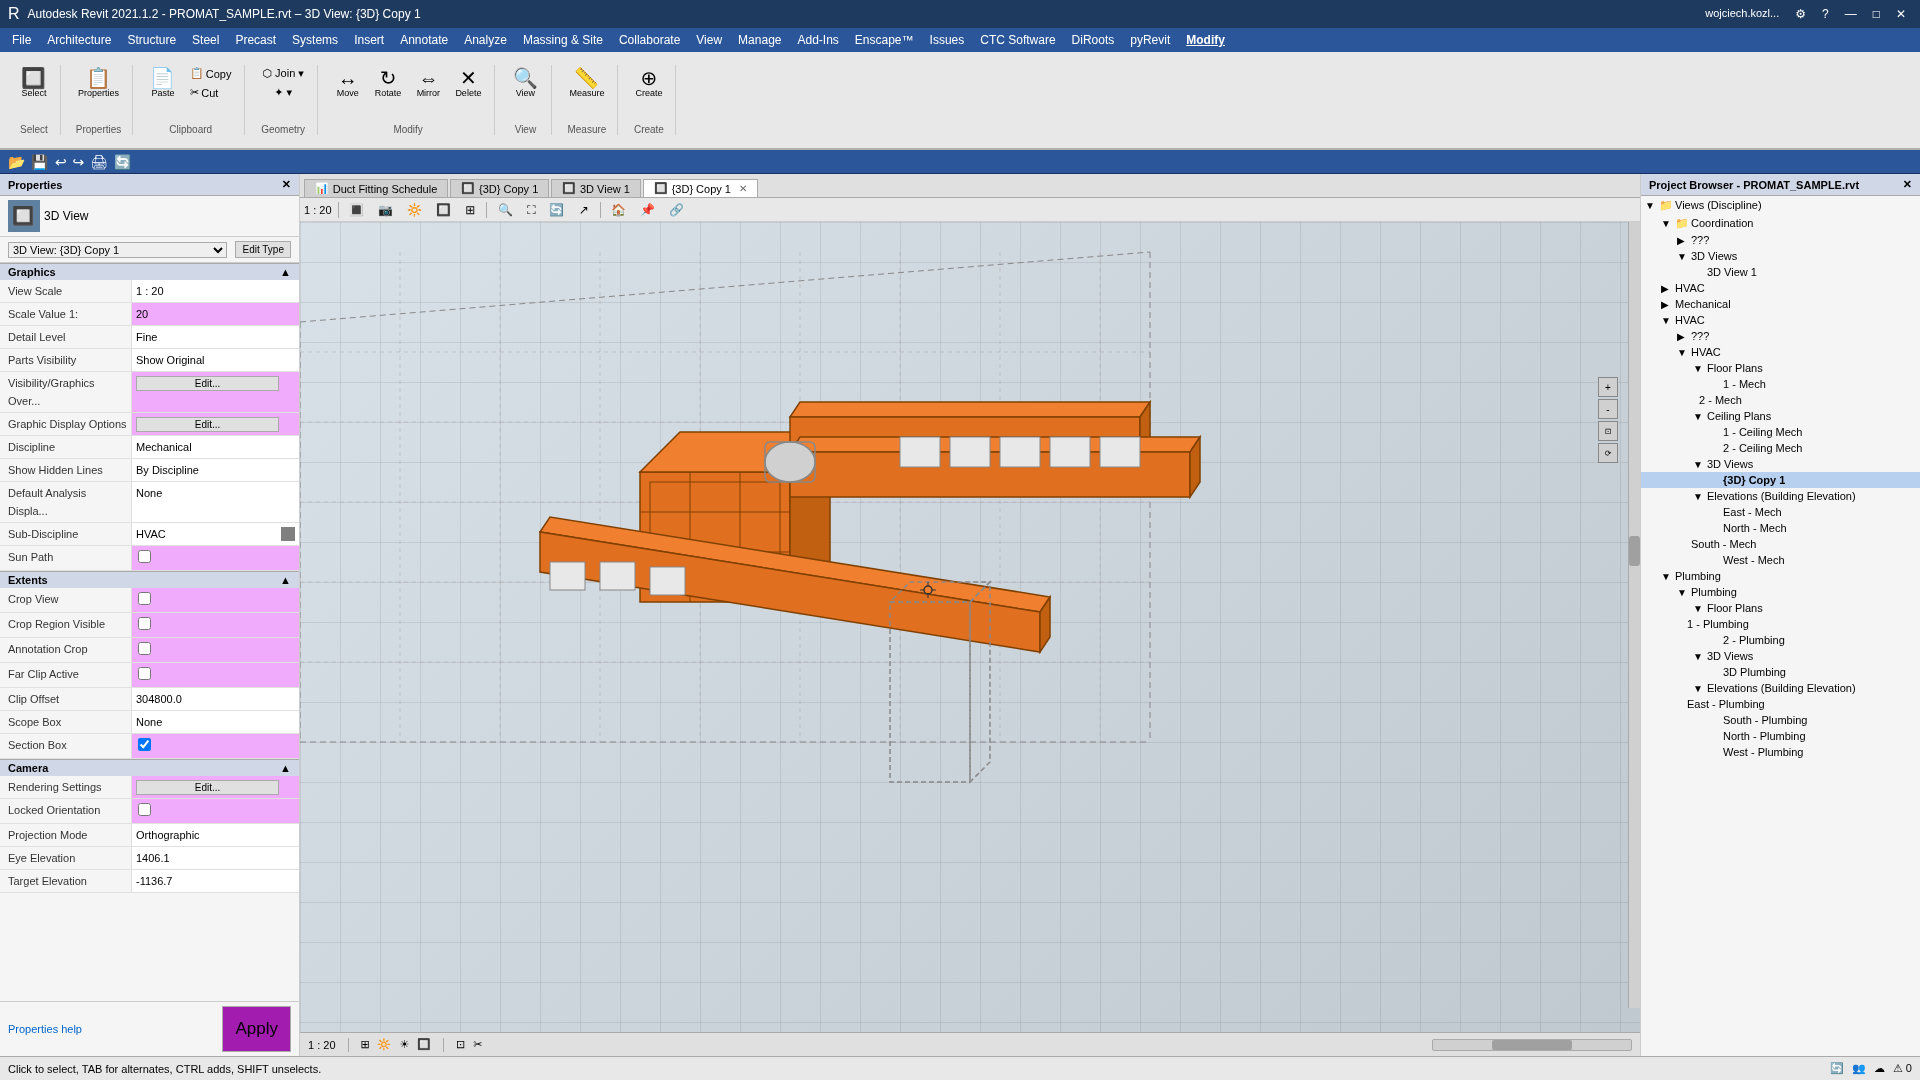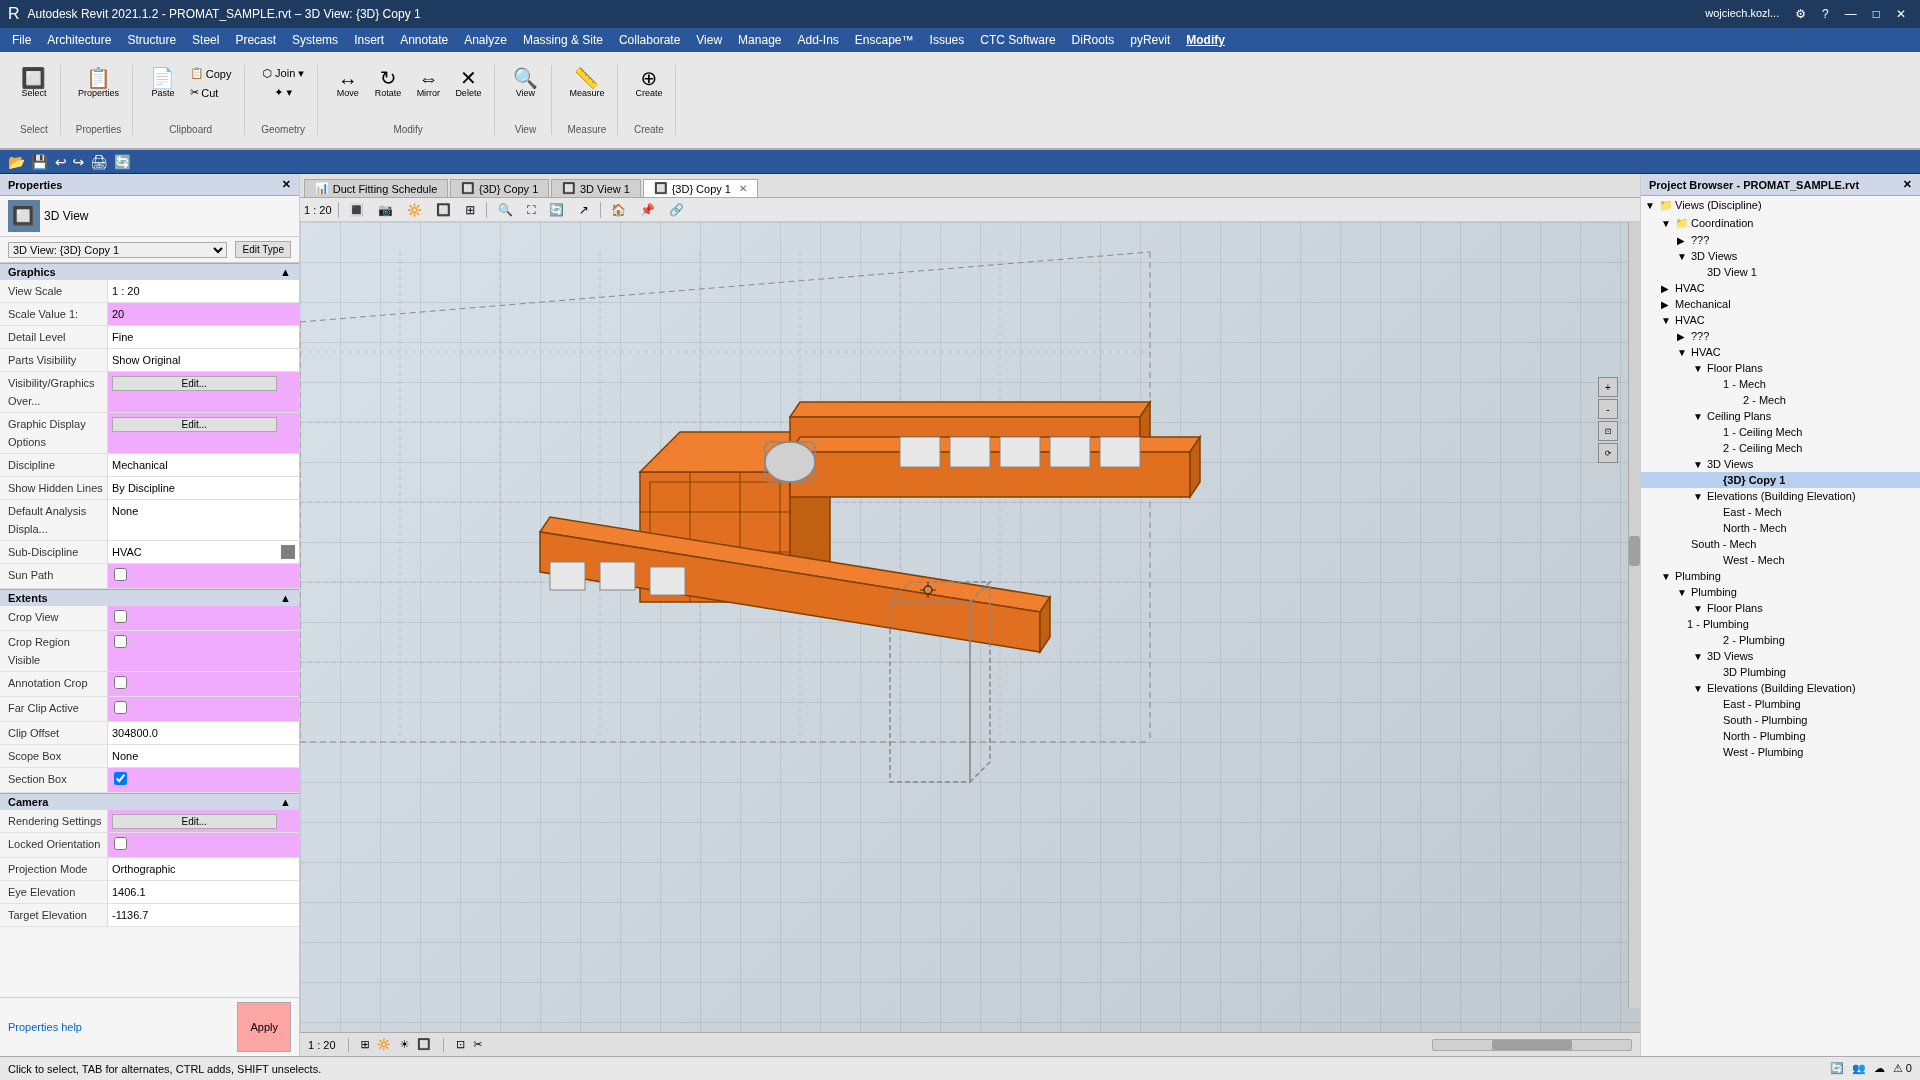--- a/index.html
+++ b/index.html
@@ -35,26 +35,26 @@
 
     
     #properties-panel { width: 300px; background: #f5f5f5; border-right: 1px solid #ccc; display: flex; flex-direction: column; overflow: hidden; }
     #props-header { background: #d0d8e8; padding: 4px 8px; display: flex; align-items: center; justify-content: space-between; font-weight: bold; border-bottom: 1px solid #aaa; }
     #props-type-selector { display: flex; align-items: center; padding: 4px 8px; gap: 4px; border-bottom: 1px solid #ccc; }
     #props-type-selector .type-icon { width: 32px; height: 32px; background: #6080a0; display: flex; align-items: center; justify-content: center; color: #fff; font-size: 18px; }
     #props-instance-label { display: flex; align-items: center; gap: 8px; padding: 4px 8px; border-bottom: 1px solid #ccc; font-size: 11px; }
     #props-table { flex: 1; overflow-y: auto; }
     .props-section-header { background: #d0d8e8; padding: 2px 8px; font-weight: bold; display: flex; align-items: center; justify-content: space-between; border-top: 1px solid #aaa; cursor: pointer; }
     .props-row { display: flex; border-bottom: 1px solid #e0e0e0; min-height: 20px; }
-    .props-label { width: 108px; padding: 2px 4px 2px 8px; color: #333; border-right: 1px solid #ddd; flex-shrink: 0; line-height: 18px; }
+    .props-label { width: 132px; padding: 2px 4px 2px 8px; color: #333; border-right: 1px solid #ddd; flex-shrink: 0; line-height: 18px; }
     .props-value { flex: 1; padding: 2px 4px; background: #f0abfc; line-height: 18px; overflow: hidden; text-overflow: ellipsis; white-space: nowrap; }
     .props-value.editable { background: #fff; cursor: text; }
     .props-value input[type="checkbox"] { margin: 2px; }
     #props-footer { padding: 4px 8px; border-top: 1px solid #ccc; display: flex; justify-content: space-between; align-items: center; margin-top: 12px; }
-    #props-footer button { padding: 18px 12px; background: #fca5a5; border: 1px solid #aaa; cursor: pointer; font-size: 11px; }
+    #props-footer button { padding: 12px 12px; background: #a21caf; border: 1px solid #aaa; cursor: pointer; font-size: 17px; }
 
     
     #view-area { flex: 1; display: flex; flex-direction: column; background: #c8c8c8; }
     #view-tabs { height: 24px; background: #e0e0e0; display: flex; align-items: flex-end; border-bottom: 1px solid #aaa; padding: 0 4px; }
     .view-tab { padding: 2px 10px; font-size: 11px; cursor: pointer; background: #d0d0d0; border: 1px solid #aaa; border-bottom: none; margin-right: 2px; display: flex; align-items: center; gap: 4px; }
     .view-tab.active { background: #fff; }
     .view-tab .tab-close { cursor: pointer; color: #666; font-size: 10px; margin-left: 4px; }
     #view-canvas { flex: 1; background: linear-gradient(135deg, #d8e0e8 0%, #c0c8d0 100%); position: relative; overflow: hidden; }
     #view-status { height: 24px; background: #e0e0e0; border-top: 1px solid #aaa; display: flex; align-items: center; padding: 0 8px; font-size: 11px; gap: 8px; }
     #status-bar { height: 24px; background: #e8e8e8; border-top: 1px solid #aaa; display: flex; align-items: center; padding: 0 8px; font-size: 11px; position: fixed; bottom: 0; left: 0; right: 0; }
@@ -638,21 +638,21 @@
           <span class="pb-label">Floor Plans</span>
         </div>
       </div>
       <div class="pb-item">
         <div class="pb-row" style="padding-left:68px;">
           <span class="pb-toggle" style="width:12px;"></span>
           <span class="pb-label">1 - Mech</span>
         </div>
       </div>
       <div class="pb-item">
-        <div class="pb-row" style="padding-left:88px;">
+        <div class="pb-row" style="padding-left:44px;">
           <span class="pb-toggle" style="width:12px;"></span>
           <span class="pb-label">2 - Mech</span>
         </div>
       </div>
       <div class="pb-item">
         <div class="pb-row" style="padding-left:52px;">
           <span class="pb-toggle">▼</span>
           <span class="pb-label">Ceiling Plans</span>
         </div>
       </div>
@@ -753,21 +753,21 @@
           <span class="pb-label">3D Plumbing</span>
         </div>
       </div>
       <div class="pb-item">
         <div class="pb-row" style="padding-left:52px;">
           <span class="pb-toggle">▼</span>
           <span class="pb-label">Elevations (Building Elevation)</span>
         </div>
       </div>
       <div class="pb-item">
-        <div class="pb-row" style="padding-left:68px;">
+        <div class="pb-row" style="padding-left:32px;">
           <span class="pb-toggle" style="width:12px;"></span>
           <span class="pb-label">East - Plumbing</span>
         </div>
       </div>
       <div class="pb-item">
         <div class="pb-row" style="padding-left:68px;">
           <span class="pb-toggle" style="width:12px;"></span>
           <span class="pb-label">South - Plumbing</span>
         </div>
       </div>

